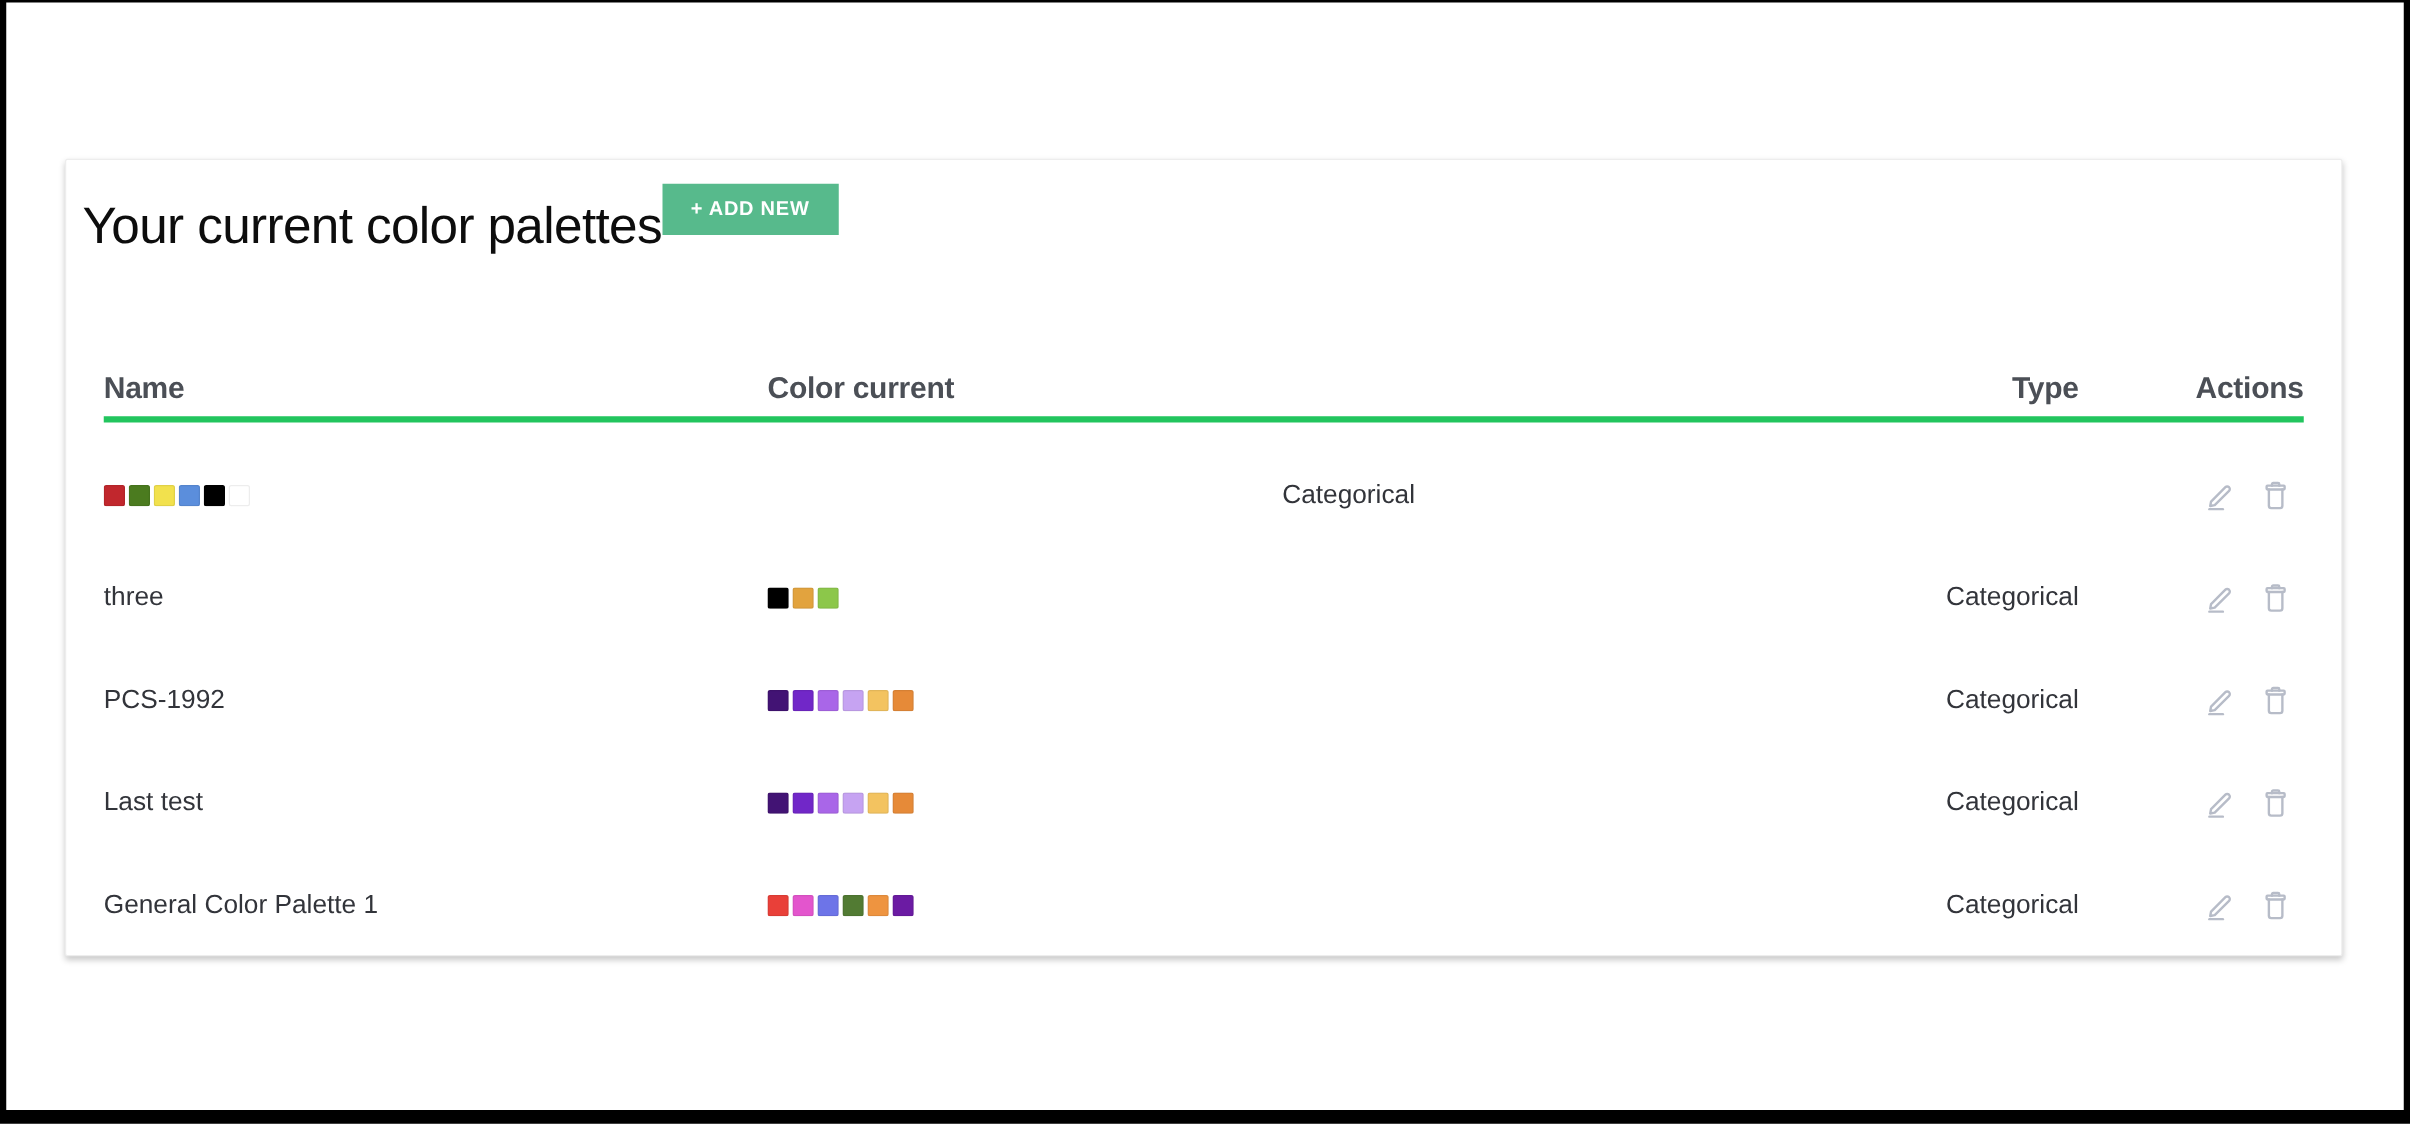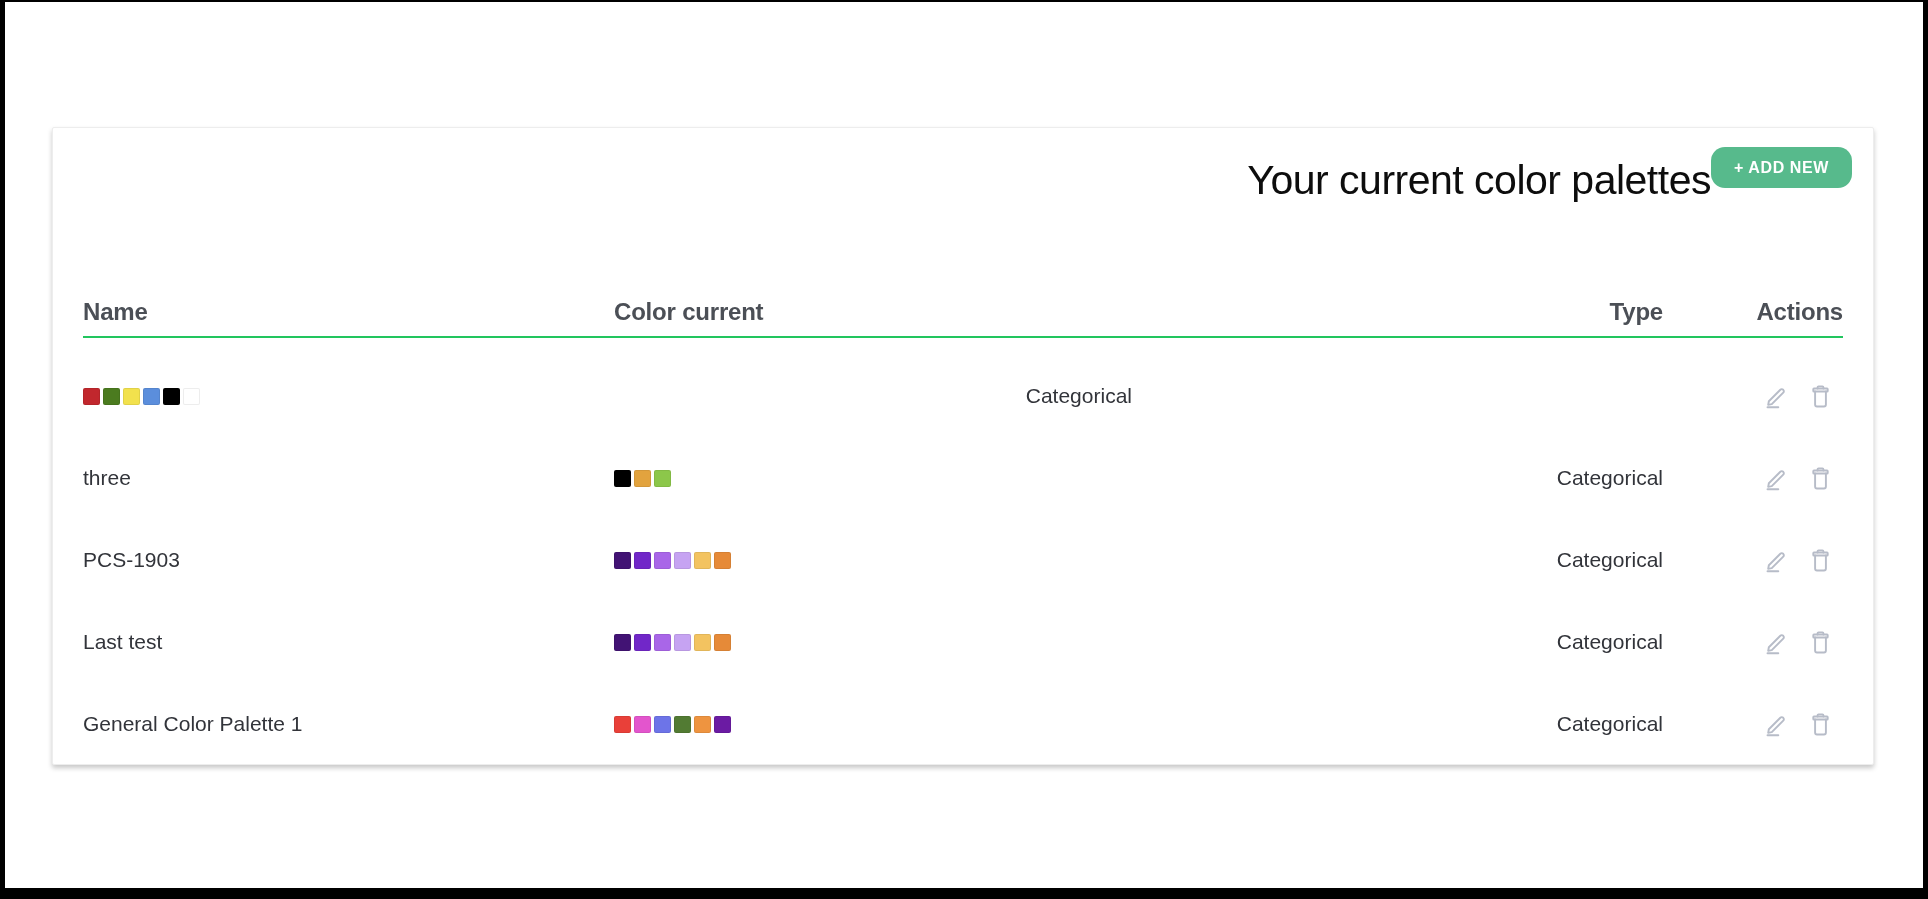--- a/index.html
+++ b/index.html
@@ -21,52 +21,52 @@
     top: 125px;            
     width: 1822px;
     height: 638px;
     background: #ffffff;
     border: 1px solid #ededed;
     border-radius: 2px;
     box-shadow: 0 3px 5px rgba(0,0,0,0.22);
   }
   .card-header {
     display: flex;
-    justify-content: flex-end;
+    justify-content: flex-start;
     align-items: flex-start;
     padding: 19px 21px 0 13px;
   }
   .page-title {
     margin-top: 9px;
     font-size: 41px;
     line-height: 48px;
     color: #0d0d0d;
     letter-spacing: -0.5px;
     font-weight: 400;
   }
   .add-btn {
     background: #57ba8c;
     color: #ffffff;
     border: none;
-    border-radius: 14px;
+    border-radius: 0;
     height: 41px;
     padding: 0 23px;
     font-family: "Liberation Sans", sans-serif;
     font-size: 16px;
     font-weight: bold;
     letter-spacing: 0.6px;
     cursor: pointer;
   }
   .table { padding: 0 30px; }
   .thead {
     display: flex;
     align-items: center;
     height: 50px;
     margin-top: 84px;
-    border-bottom: 2px solid #22c55e;
+    border-bottom: 5px solid #22c55e;
     font-size: 24px;
     font-weight: bold;
     color: #4b4f56;
     letter-spacing: -0.2px;
   }
   .trow {
     display: flex;
     align-items: center;
     height: 82px;
     font-size: 21px;
@@ -161,21 +161,21 @@
         <svg width="27" height="27" viewBox="0 0 24 24">
           <path d="M9.4 4.9 v-1 a0.9 0.9 0 0 1 0.9 -0.9 h3.4 a0.9 0.9 0 0 1 0.9 0.9 v1"></path>
           <rect x="5.6" y="4.9" width="12.8" height="2.7" rx="0.6"></rect>
           <path d="M7.2 7.6 v11.6 a1.7 1.7 0 0 0 1.7 1.7 h6.2 a1.7 1.7 0 0 0 1.7 -1.7 V7.6"></path>
         </svg>
       </span>
     </div>
   </div>
 
   <div class="trow">
-    <div class="col-name">PCS-1903</div>
+    <div class="col-name">PCS-1992</div>
     <div class="col-scheme">
               <span class="swatch" style="background: rgb(66, 19, 116);"></span>
               <span class="swatch" style="background: rgb(113, 39, 200);"></span>
               <span class="swatch" style="background: rgb(169, 102, 232);"></span>
               <span class="swatch" style="background: rgb(198, 163, 242);"></span>
               <span class="swatch" style="background: rgb(243, 195, 96);"></span>
               <span class="swatch" style="background: rgb(230, 138, 56);"></span>
             </div>
     <div class="col-type">Categorical</div>
     <div class="col-actions actions-pad">

